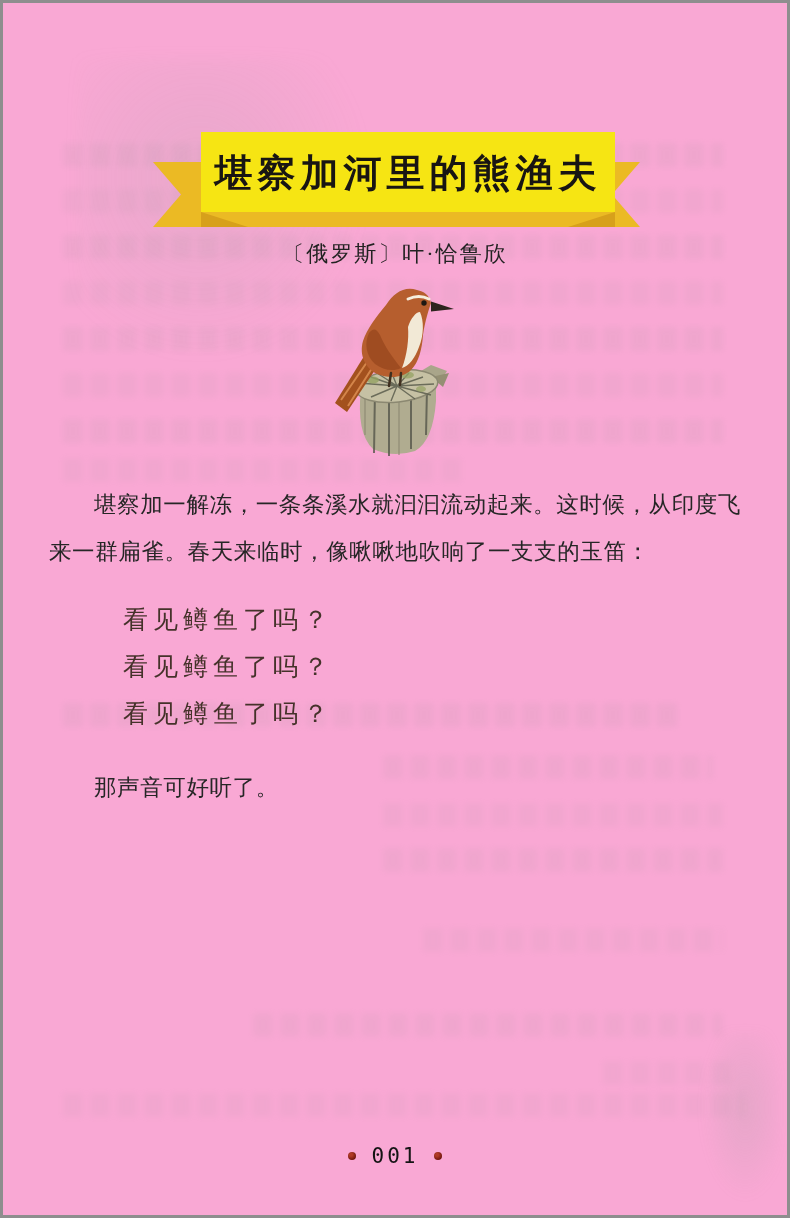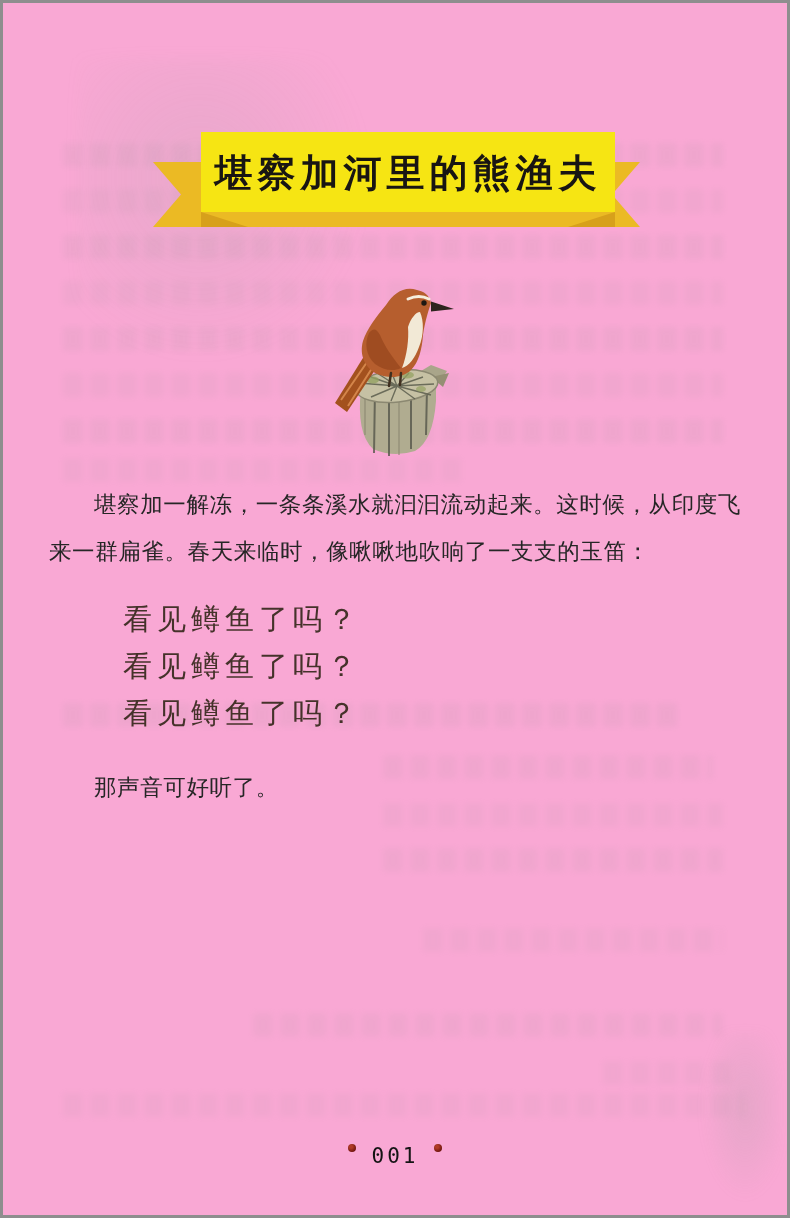--- a/index.html
+++ b/index.html
@@ -47,27 +47,27 @@
   .story{
     position:absolute;top:478px;left:46px;width:692px;
     font-size:22.5px;line-height:47px;color:#262626;
     text-align:justify;letter-spacing:.6px;
   }
   .story p{margin:0;text-indent:2em;}
   .quote{margin:21px 0 27px 74px;}
   .quote p{
     margin:0;text-indent:0;
     font-family:"DejaVu Serif", serif;
-    font-size:29px;letter-spacing:5px;line-height:47px;
+    font-size:25px;letter-spacing:5px;line-height:47px;
     color:#45322a;
   }
   
   .footer{
     position:absolute;top:1141px;left:0;width:100%;
-    display:flex;align-items:flex-start;justify-content:center;gap:16px;
+    display:flex;align-items:center;justify-content:center;gap:16px;
   }
   .footer .dot{
     width:8px;height:8px;border-radius:50%;
     background:radial-gradient(circle at 38% 35%, #b03a26 20%, #6d130c 75%);
   }
   .footer .num{
     font-family:"DejaVu Sans Mono", monospace;
     font-size:21px;letter-spacing:3px;color:#141414;
   }
 </style>
@@ -107,20 +107,21 @@
       <rect x="53" y="32" width="414" height="65" fill="#ebba24"></rect>
 
       <path d="M53,82 L53,97 L100,97 Z" fill="#d7a01b"></path>
       <path d="M467,82 L467,97 L420,97 Z" fill="#d7a01b"></path>
 
       <rect x="53" y="2" width="414" height="80" fill="#f6e513"></rect>
       <text x="260" y="56" text-anchor="middle">堪察加河里的熊渔夫</text>
     </svg>
   </div>
 
+  <div class="author">〔俄罗斯〕叶·恰鲁欣</div>
 
   <svg class="bird" width="132" height="175" viewBox="0 0 132 175">
 
     <path d="M30,104 Q25,148 42,164 Q62,173 84,166 Q102,156 105,116 L105,98 L30,96 Z" fill="#b0ac90"></path>
     <path d="M44,104 L43,168 M58,108 L58,171 M80,106 L80,164 M96,103 L95,150" stroke="#55564a" stroke-width="2" fill="none" opacity=".8"></path>
     <path d="M34,110 L34,150 M68,110 L68,170" stroke="#8b8871" stroke-width="1.5" fill="none" opacity=".7"></path>
 
     <path d="M90,86 L100,80 L116,86 L108,98 Z" fill="#a9a58a"></path>
     <path d="M100,92 L118,88 L112,102 Z" fill="#948f73"></path>
 

